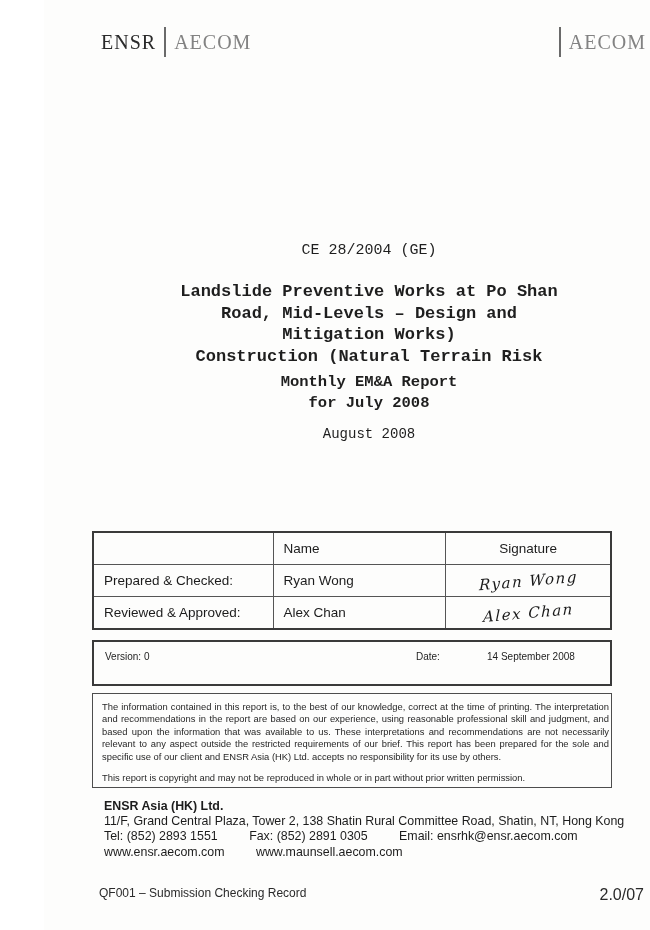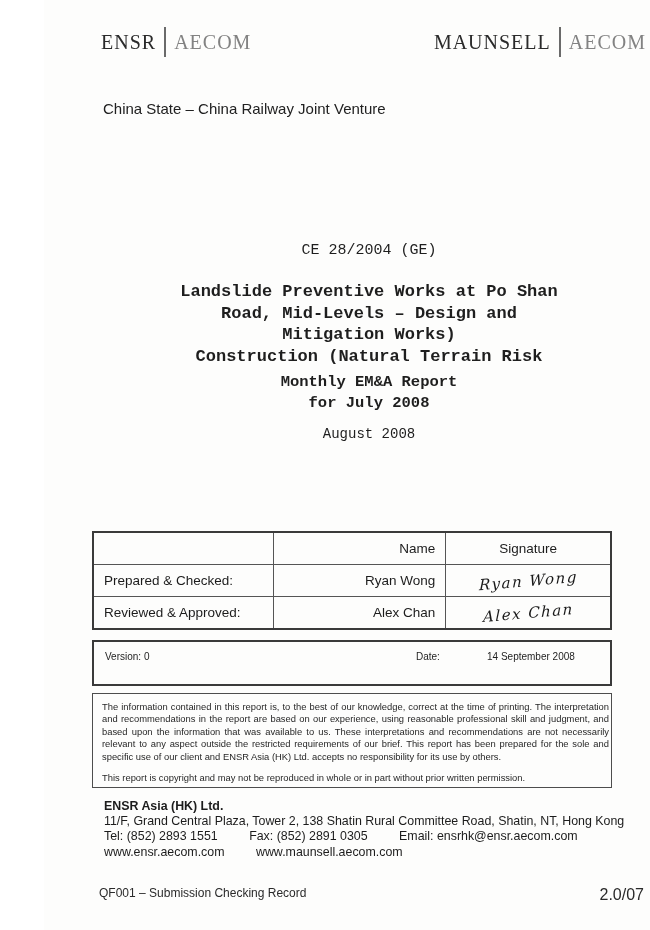--- a/index.html
+++ b/index.html
@@ -26,21 +26,21 @@
   .ref{top:242px;font-size:15px;}
   .doc-title{top:281px;font-size:17px;font-weight:bold;line-height:21.5px;}
   .doc-subtitle{top:372px;font-size:15.5px;font-weight:bold;line-height:21px;}
   .issue-date{top:426px;font-size:14px;}
   
   .approval-table{position:absolute;left:48px;top:531px;width:520px;
     border-collapse:collapse;font-size:13.5px;color:#1c1c1c;}
   .approval-table td{border:1px solid #555;height:31px;padding:0 10px;background:transparent;}
   .approval-table{border:2px solid #3a3a3a;}
   .approval-table td.c0{width:178px;text-align:left;}
-  .approval-table td.c1{width:175px;text-align:right;}
+  .approval-table td.c1{width:175px;text-align:left;}
   .approval-table td.c2{width:161px;text-align:center;}
   .sig{
     display:inline-block;
     font-family:"DejaVu Serif","Liberation Serif",serif;
     font-style:italic;font-size:15px;letter-spacing:1.5px;color:#191919;
     transform:rotate(-5deg) skewX(-6deg);
   }
   
   .version-box{position:absolute;left:48px;top:640px;width:520px;height:46px;
     border:2px solid #3a3a3a;font-size:10px;box-sizing:border-box;}
@@ -65,26 +65,24 @@
 <body>
 
 <div class="page">
 
   <div class="logo logo-left">
     <span class="primary">ENSR</span>
     <span class="bar"></span>
     <span class="secondary">AECOM</span>
   </div>
   <div class="logo logo-right">
-    <span class="primary">MAUNSELL</span>
     <span class="bar"></span>
     <span class="secondary">AECOM</span>
   </div>
 
-  <div class="jv-line">China State – China Railway Joint Venture</div>
 
   <div class="centered ref">CE 28/2004 (GE)</div>
 
   <div class="centered doc-title">
     <div>Landslide Preventive Works at Po Shan</div>
     <div>Road, Mid-Levels – Design and</div>
     <div>Mitigation Works)</div>
     <div>Construction (Natural Terrain Risk</div>
   </div>
 

